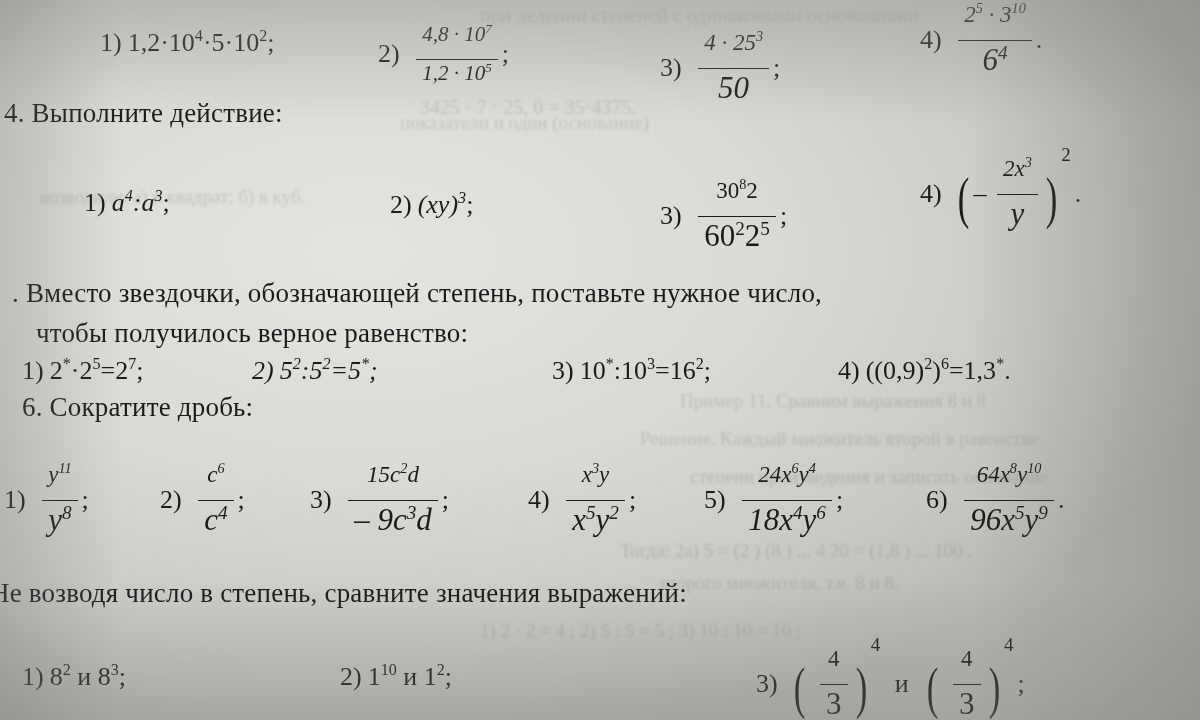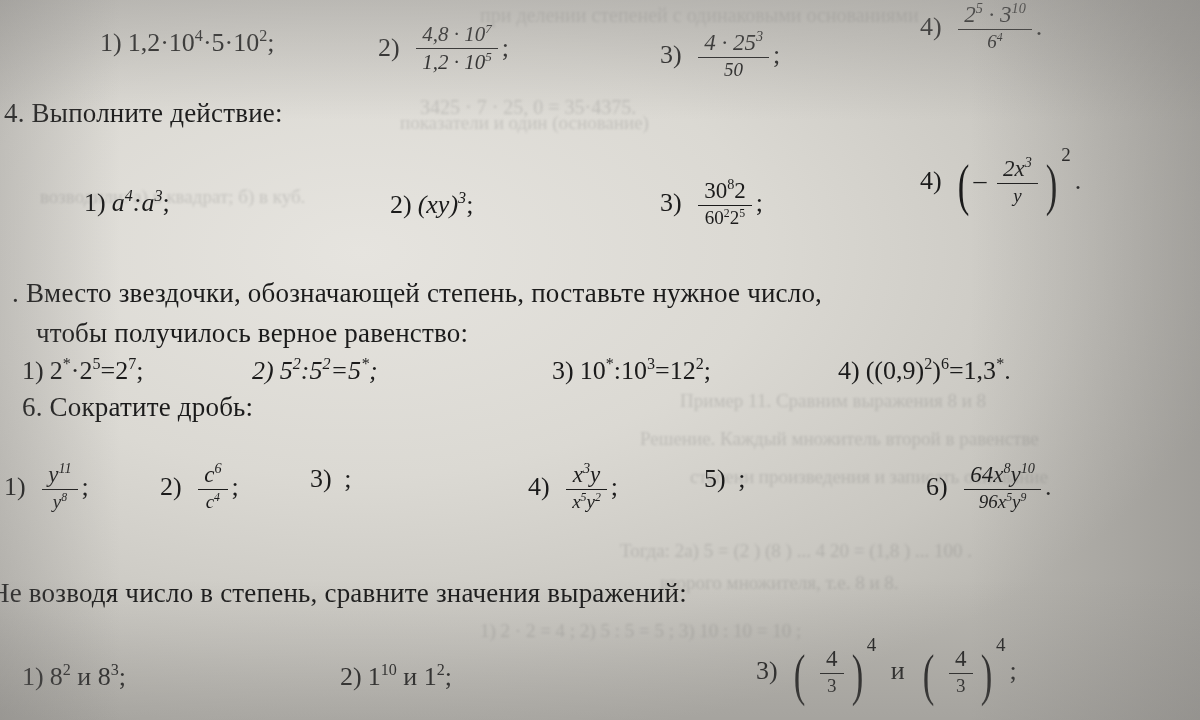--- a/index.html
+++ b/index.html
@@ -71,28 +71,28 @@
   .frac {
     display: inline-block;
     vertical-align: middle;
     text-align: center;
     margin: 0 4px;
     position: relative;
     top: -2px;
   }
   .frac .top {
     display: block;
-    padding: 0 6px 1px 6px;
+    padding: 0 6px 12px 6px;
     border-bottom: 1.6px solid #1b1b1b;
     font-size: 23px;
   }
   .frac .bot {
     display: block;
     padding: 1px 6px 0 6px;
-    font-size: 19px;
+    font-size: 31px;
   }
   .frac.small .top, .frac.small .bot { font-size: 21px; }
 
   .paren-big {
     display: inline-block;
     vertical-align: middle;
     font-size: 58px;
     font-weight: 300;
     line-height: 0.8;
     transform: scaleX(0.6);
@@ -183,21 +183,21 @@
   <div class="line task-head" style="left:12px; top:278px;">. Вместо звездочки, обозначающей степень, поставьте нужное число,</div>
   <div class="line task-head" style="left:36px; top:318px;">чтобы получилось верное равенство:</div>
 
   <div class="line items" style="left:22px; top:356px;">
     <span class="num">1)</span><span><span>2</span><sup>*</sup><span>·2</span><sup>5</sup><span>=2</span><sup>7</sup><span>;</span></span>
   </div>
   <div class="line items" style="left:252px; top:356px;font-style:italic;">
     <span class="num">2)</span><span><span>5</span><sup>2</sup><span>:5</span><sup>2</sup><span>=5</span><sup>*</sup><span>;</span></span>
   </div>
   <div class="line items" style="left:552px; top:356px;">
-    <span class="num">3)</span><span><span>10</span><sup>*</sup><span>:10</span><sup>3</sup><span>=12</span><sup>2</sup><span>;</span></span>
+    <span class="num">3)</span><span><span>10</span><sup>*</sup><span>:10</span><sup>3</sup><span>=16</span><sup>2</sup><span>;</span></span>
   </div>
   <div class="line items" style="left:838px; top:356px;">
     <span class="num">4)</span><span><span>((0,9)</span><sup>2</sup><span>)</span><sup>6</sup><span>=1,3</span><sup>*</sup><span>.</span></span>
   </div>
 
   <div class="line task-head" style="left:22px; top:392px;">6. Сократите дробь:</div>
 
   <div class="line items" style="left:4px; top:464px;">
     <span class="num">1)</span>
     <span class="frac ital">
@@ -209,34 +209,40 @@
   <div class="line items" style="left:160px; top:464px;">
     <span class="num">2)</span>
     <span class="frac ital">
       <span class="top"><span>c</span><sup>6</sup></span>
       <span class="bot"><span>c</span><sup>4</sup></span>
     </span><span>;</span>
   </div>
 
   <div class="line items" style="left:310px; top:464px;">
     <span class="num">3)</span>
-    <span>;</span>
+    <span class="frac ital">
+      <span class="top"><span>15c</span><sup>2</sup><span>d</span></span>
+      <span class="bot"><span>– 9c</span><sup>3</sup><span>d</span></span>
+    </span><span>;</span>
   </div>
 
   <div class="line items" style="left:528px; top:464px;">
     <span class="num">4)</span>
     <span class="frac ital">
       <span class="top"><span>x</span><sup>3</sup><span>y</span></span>
       <span class="bot"><span>x</span><sup>5</sup><span>y</span><sup>2</sup></span>
     </span><span>;</span>
   </div>
 
   <div class="line items" style="left:704px; top:464px;">
     <span class="num">5)</span>
-    <span>;</span>
+    <span class="frac ital">
+      <span class="top"><span>24x</span><sup>6</sup><span>y</span><sup>4</sup></span>
+      <span class="bot"><span>18x</span><sup>4</sup><span>y</span><sup>6</sup></span>
+    </span><span>;</span>
   </div>
 
   <div class="line items blur1" style="left:926px; top:464px;">
     <span class="num">6)</span>
     <span class="frac ital">
       <span class="top"><span>64x</span><sup>8</sup><span>y</span><sup>10</sup></span>
       <span class="bot"><span>96x</span><sup>5</sup><span>y</span><sup>9</sup></span>
     </span><span>.</span>
   </div>
 

